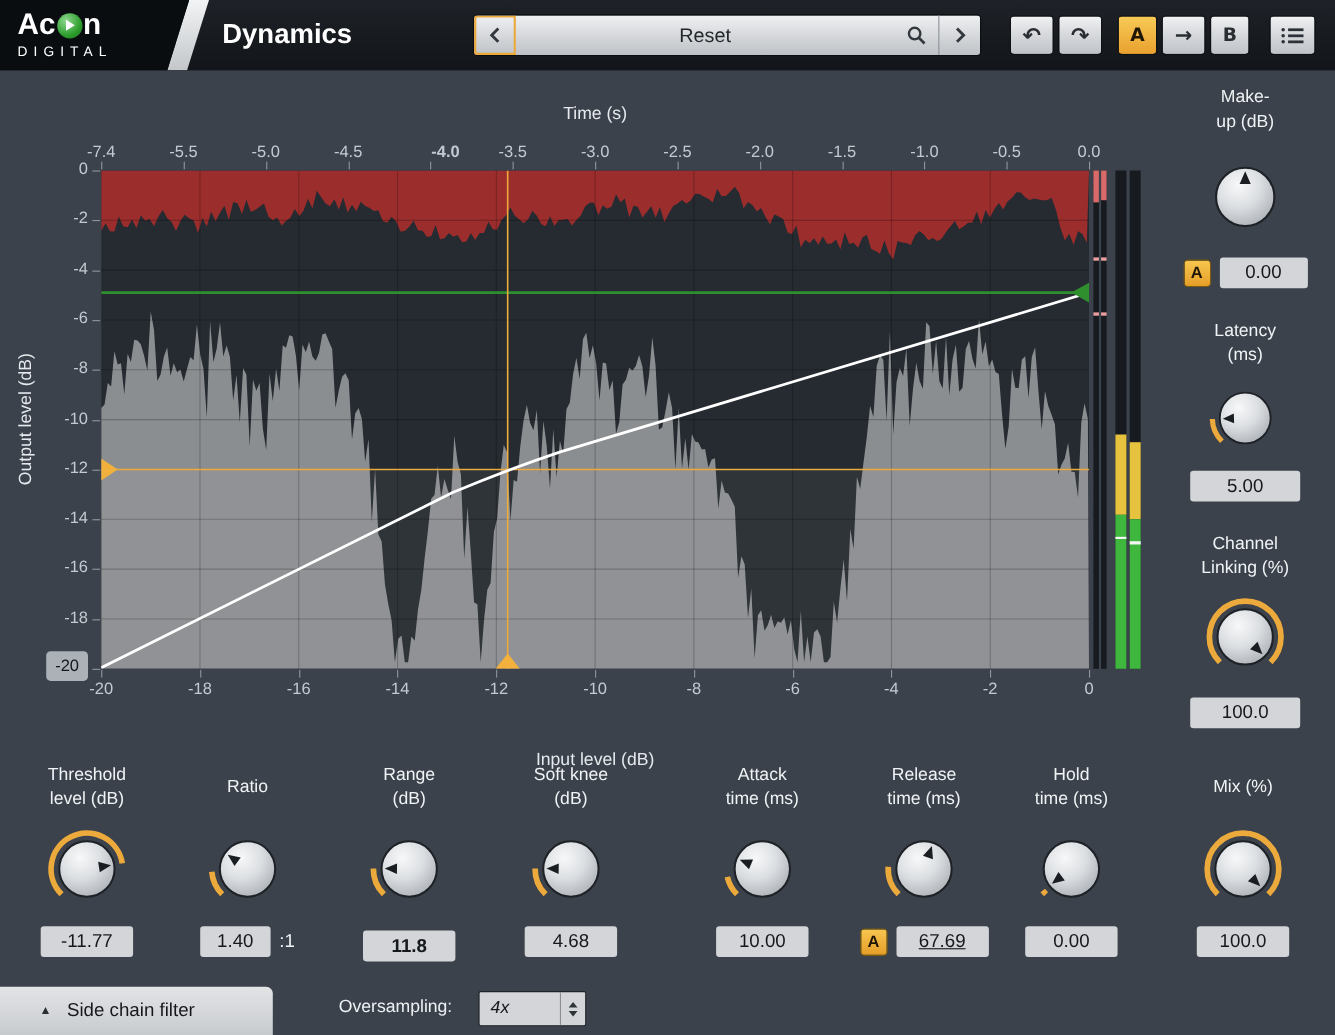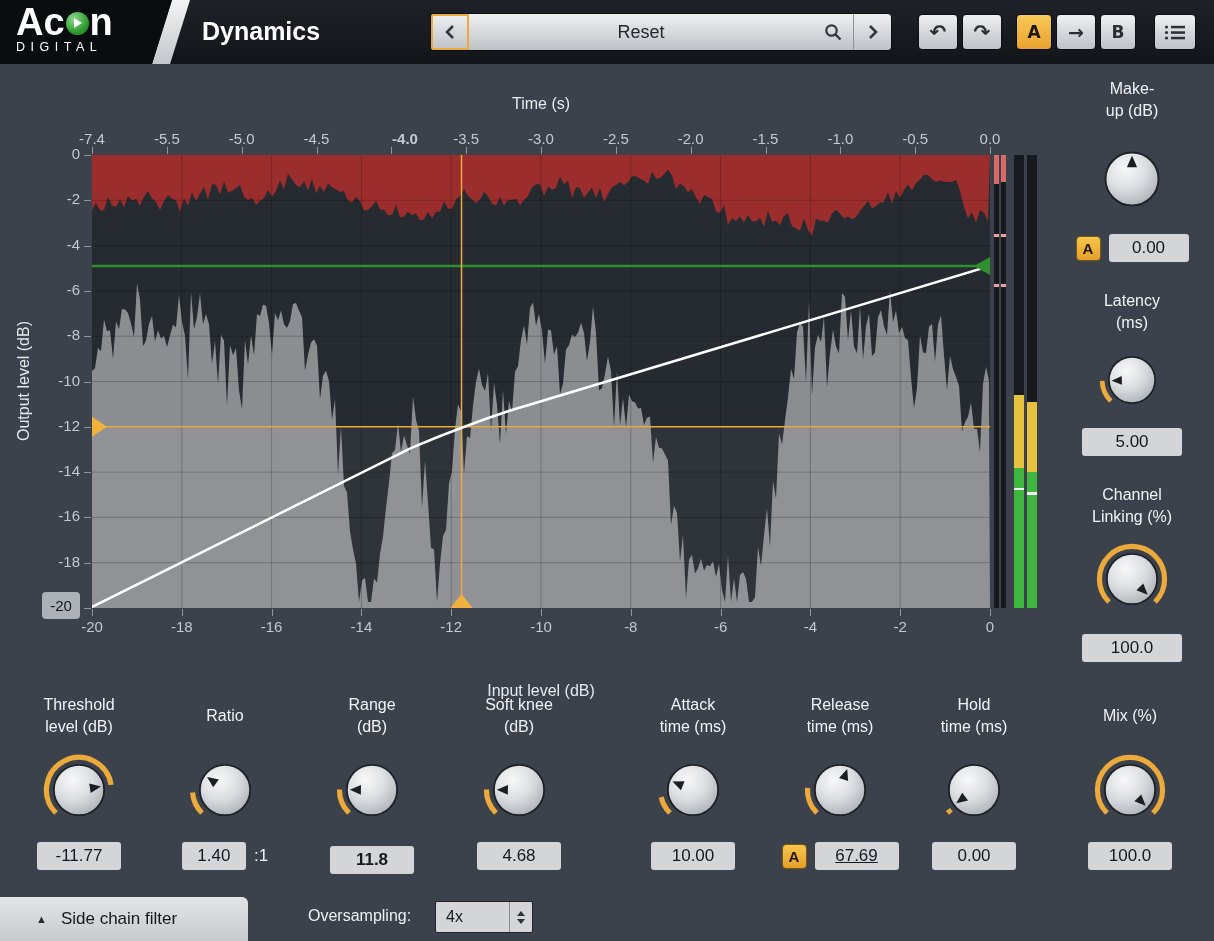--- a/index.html
+++ b/index.html
@@ -8,21 +8,21 @@
 
   
   .topbar{position:absolute;left:0;top:0;width:1214px;height:64px;
           background:linear-gradient(#1E2228,#121519);}
   .logo-black{position:absolute;left:0;top:0;width:190px;height:64px;background:#0A0D10;
           clip-path:polygon(0 0,172px 0,152px 64px,0 64px);}
   .logo-wedge{position:absolute;left:0;top:0;width:196px;height:64px;
           background:linear-gradient(#F2F3F4,#C3C7CA);
           clip-path:polygon(172px 0,190px 0,170px 64px,152px 64px);}
   .logo{position:absolute;left:16px;top:6px;color:#FFF;}
-  .logo-row{display:flex;align-items:center;font-size:38px;font-weight:bold;line-height:32px;}
+  .logo-row{display:flex;align-items:center;font-size:27px;font-weight:bold;line-height:32px;}
   .logo-play{width:23px;height:23px;border-radius:50%;margin:2px 1px 0 1px;
           background:radial-gradient(circle at 35% 30%,#8FD98F,#2E9E2E 60%,#1A701A);
           display:flex;align-items:center;justify-content:center;}
   .logo-play-tri{width:0;height:0;border-top:5px solid transparent;border-bottom:5px solid transparent;
           border-left:8px solid #FFF;margin-left:2px;}
   .logo-sub{font-size:12.5px;letter-spacing:5.5px;margin-top:2px;color:#FFF;}
   .app-title{position:absolute;left:202px;top:17px;color:#FFF;font-size:25px;font-weight:bold;}
 
   .preset-bar{position:absolute;left:430px;top:13px;width:462px;height:38px;display:flex;
           background:linear-gradient(#EFF0F2,#D9DBDE 45%,#BEC2C6);
@@ -86,21 +86,21 @@
           display:flex;align-items:center;justify-content:center;cursor:pointer;}
 
   
   .sidechain{position:absolute;left:0;top:897px;width:248px;height:44px;border:none;cursor:pointer;
           background:linear-gradient(#E2E4E6,#C8CBCE);border-radius:0 6px 0 0;
           display:flex;align-items:center;gap:14px;padding-left:36px;
           color:#16181B;font-size:17px;font-family:"Liberation Sans",sans-serif;}
   .sc-tri{font-size:11px;color:#2A2E33;}
   .os-label{position:absolute;left:308px;top:907px;color:#EEF1F4;font-size:16px;}
   .os-select{position:absolute;left:435px;top:901px;width:98px;height:32px;background:#D3D5D8;
-          border:1px solid #202428;border-radius:2px;box-sizing:border-box;display:flex;align-items:center;cursor:pointer;}
+          border:1px solid #202428;border-radius:2px;box-sizing:border-box;display:flex;align-items:center;cursor:pointer;font-style:italic;}
   .os-value{flex:1;padding-left:10px;color:#15181C;font-size:16px;}
   .spinner{width:22px;height:100%;border-left:1px solid #8A8F94;display:flex;flex-direction:column;
           align-items:center;justify-content:center;}
   .sp-up{width:0;height:0;border-left:4px solid transparent;border-right:4px solid transparent;
           border-bottom:5px solid #2E3338;margin:1.5px 0;}
   .sp-dn{width:0;height:0;border-left:4px solid transparent;border-right:4px solid transparent;
           border-top:5px solid #2E3338;margin:1.5px 0;}
 </style>
 </head>
 <body>

